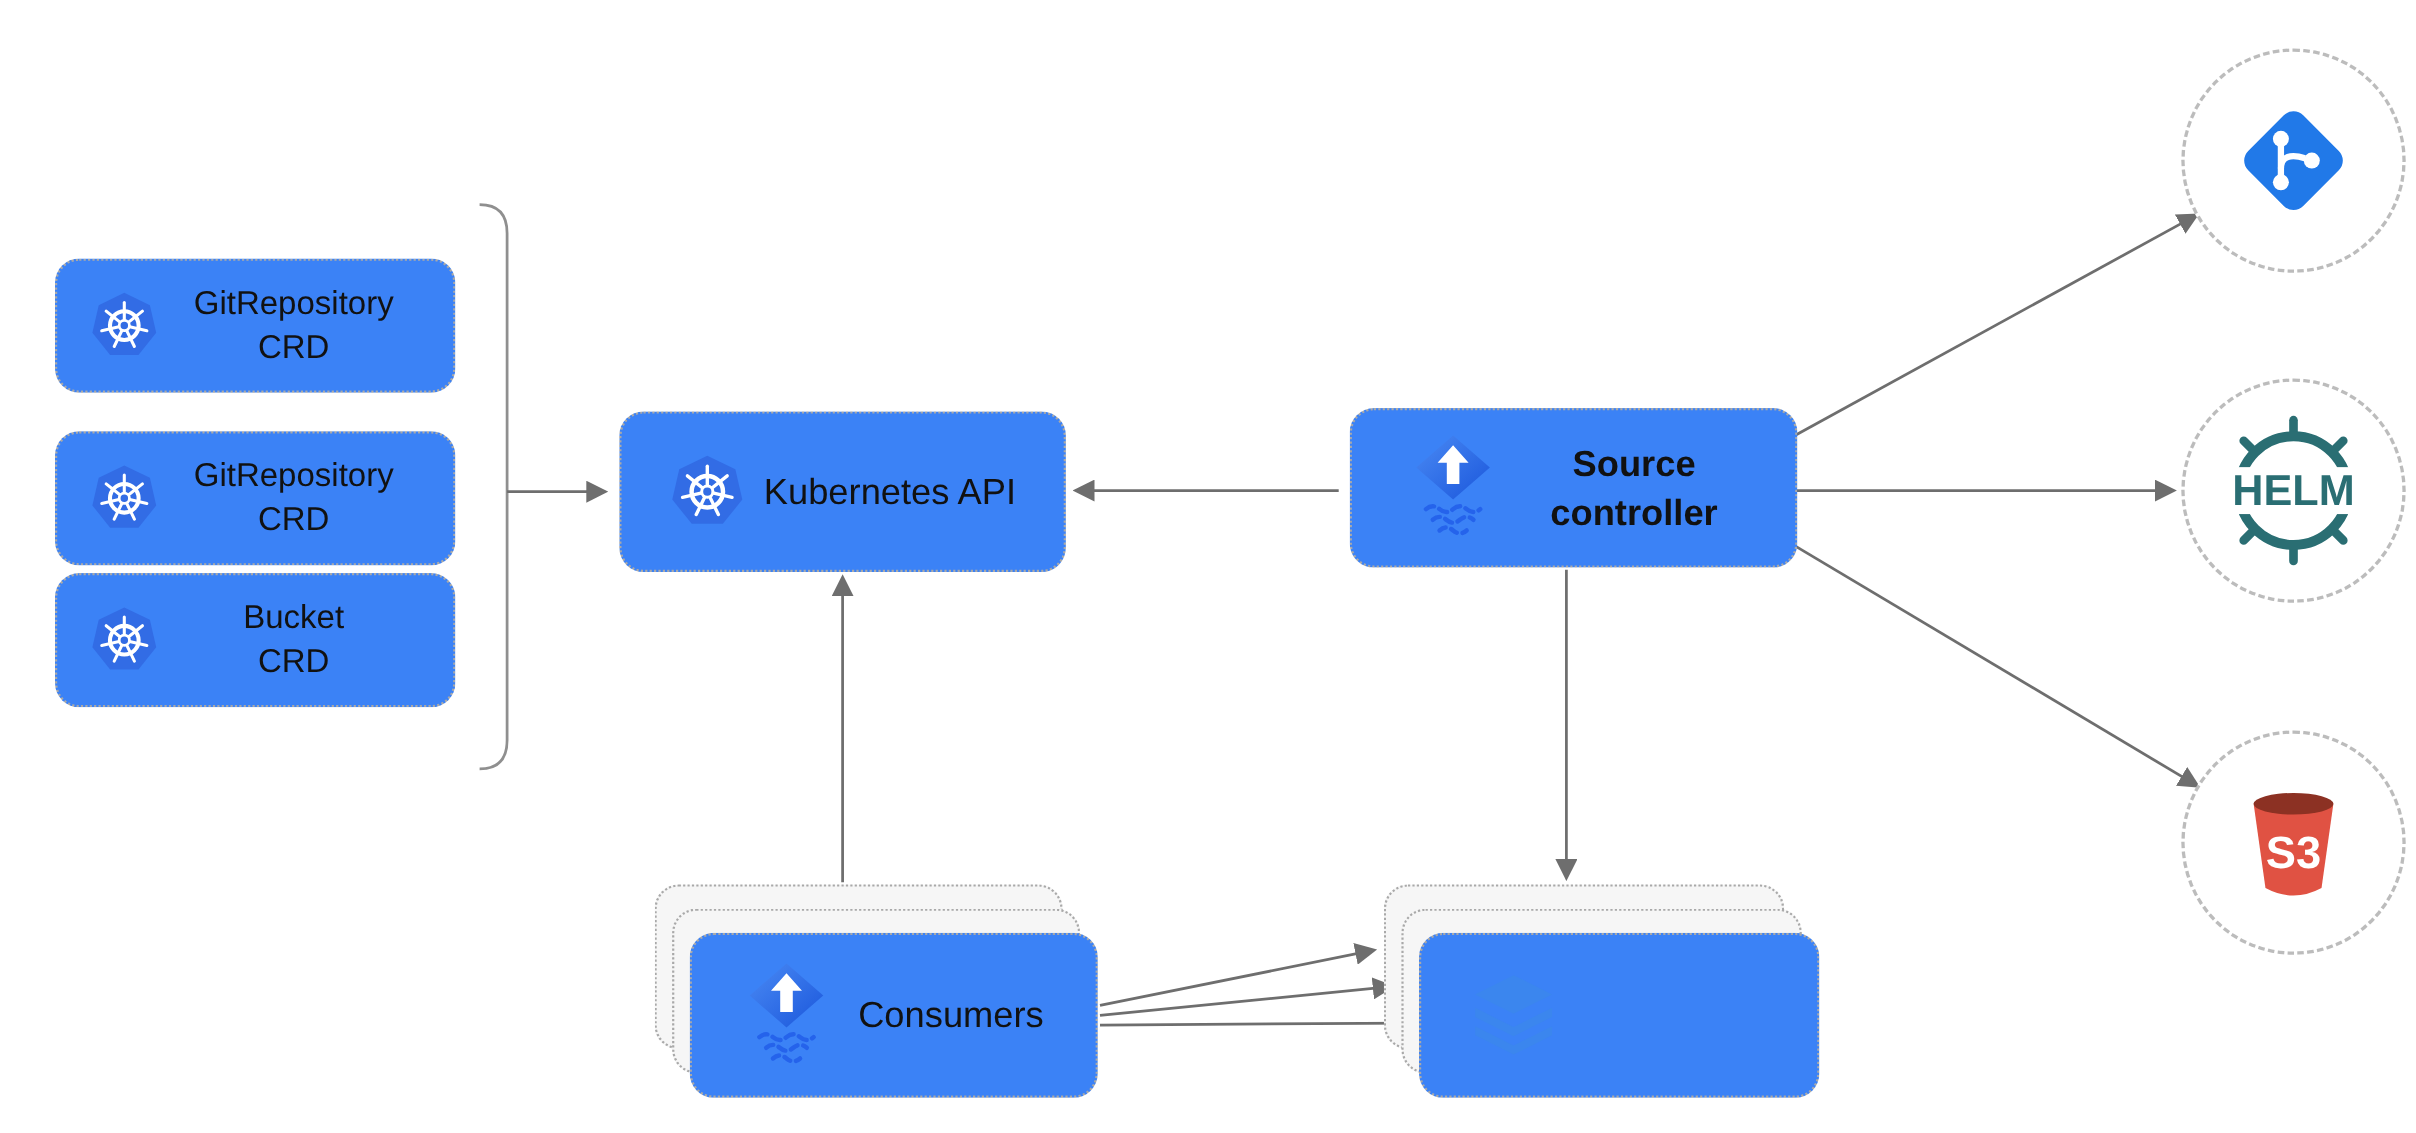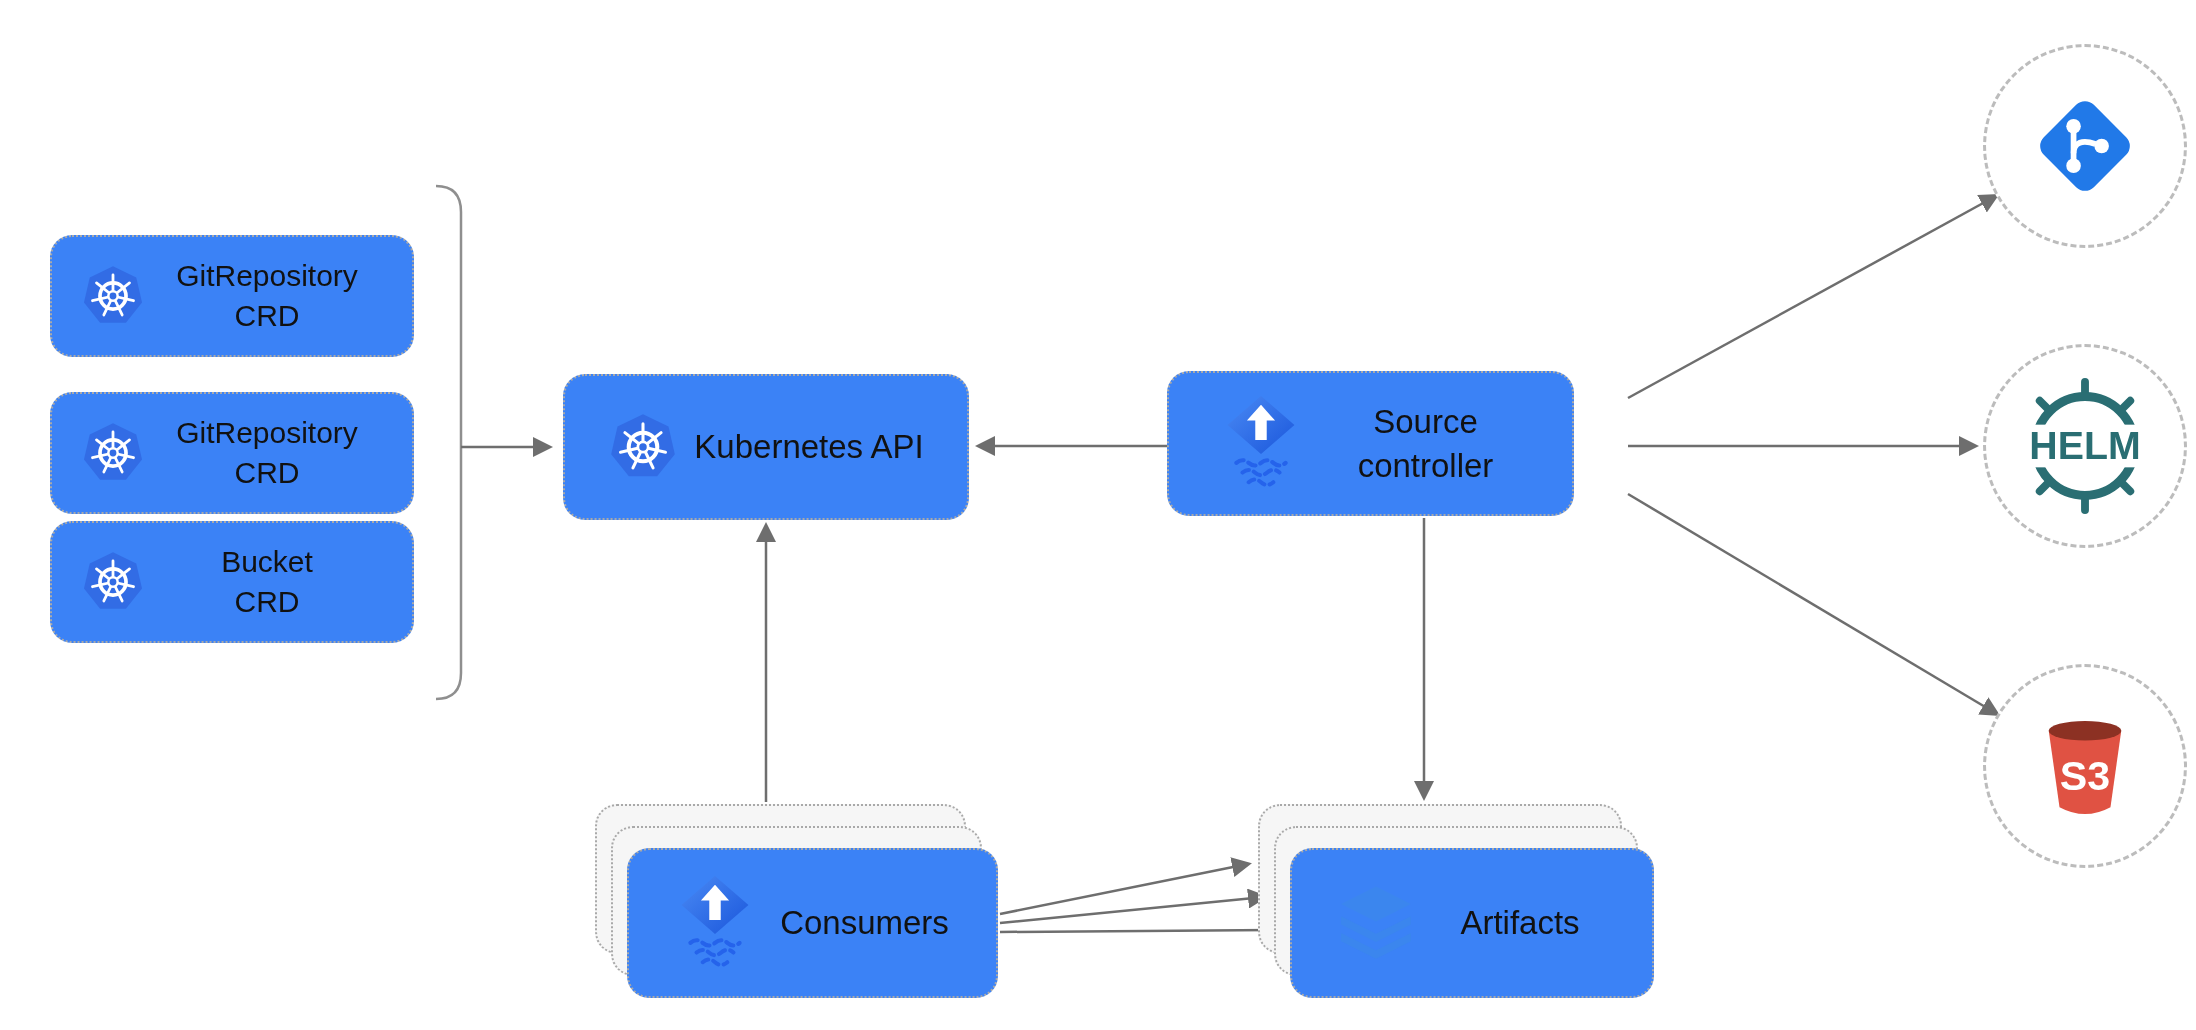--- a/index.html
+++ b/index.html
@@ -155,21 +155,21 @@
     </div>
   </div>
 
   <div class="node" style="left:563px;top:374px;width:406px;height:146px;padding:0 26px 0 44px;">
     <svg class="ic ic-k8s-lg">
         <use href="#sym-k8s"></use>
       </svg>
     <div class="label label-lg">Kubernetes API</div>
   </div>
 
-  <div class="node" style="left:1167px;top:371px;width:407px;height:145px;padding:0 26px 0 48px;">
+  <div class="node" style="left:1227px;top:371px;width:407px;height:145px;padding:0 26px 0 48px;font-weight:bold;">
     <svg class="ic ic-flux">
         <use href="#sym-flux"></use>
       </svg>
     <div class="label label-lg two-line">
       <span>Source</span>
       <span>controller</span>
     </div>
   </div>
 
   <div class="ghost" style="left:595px;top:804px;width:371px;height:150px;"></div>
@@ -180,21 +180,20 @@
       </svg>
     <div class="label label-lg">Consumers</div>
   </div>
 
   <div class="ghost" style="left:1258px;top:804px;width:364px;height:150px;"></div>
   <div class="ghost" style="left:1274px;top:826px;width:364px;height:150px;"></div>
   <div class="node" style="left:1290px;top:848px;width:364px;height:150px;padding:0 26px 0 46px;">
     <svg class="ic ic-layers">
         <use href="#sym-layers"></use>
       </svg>
-    <div class="label label-lg">Artifacts</div>
   </div>
 
   <div class="ext" style="left:1983px;top:44px;">
     <svg class="ic ic-git">
         <use href="#sym-git"></use>
       </svg>
   </div>
   <div class="ext" style="left:1983px;top:344px;">
     <svg class="ic ic-helm">
         <use href="#sym-helm"></use>

